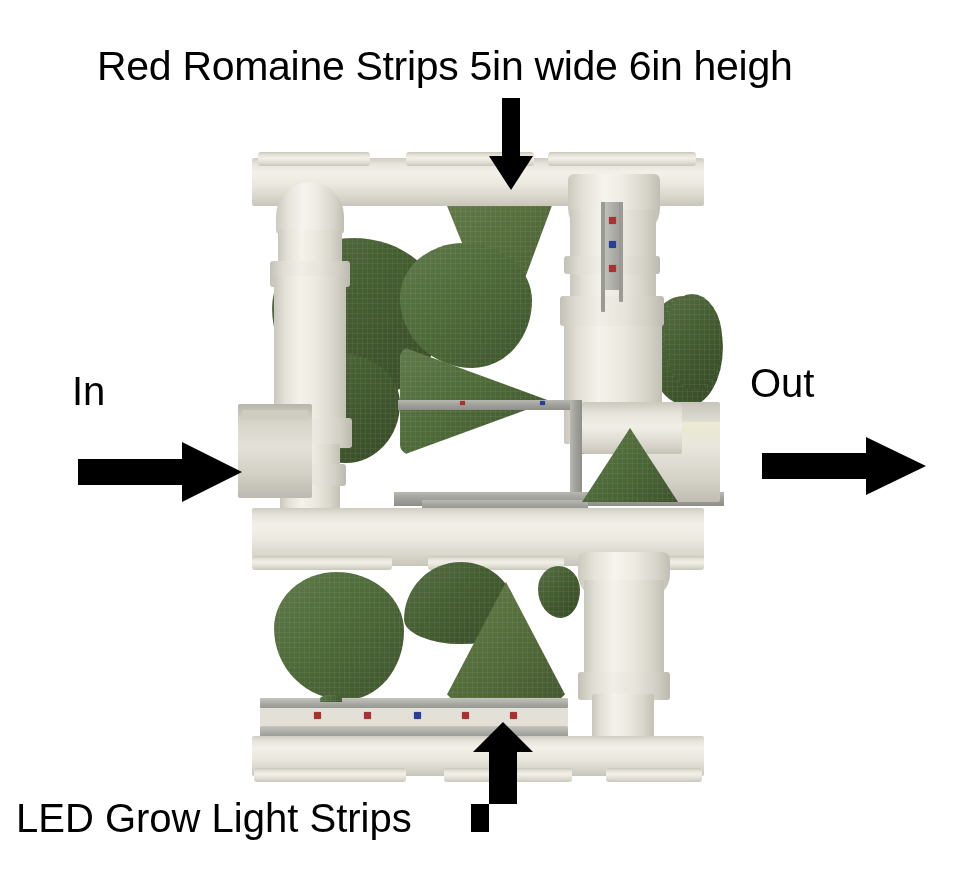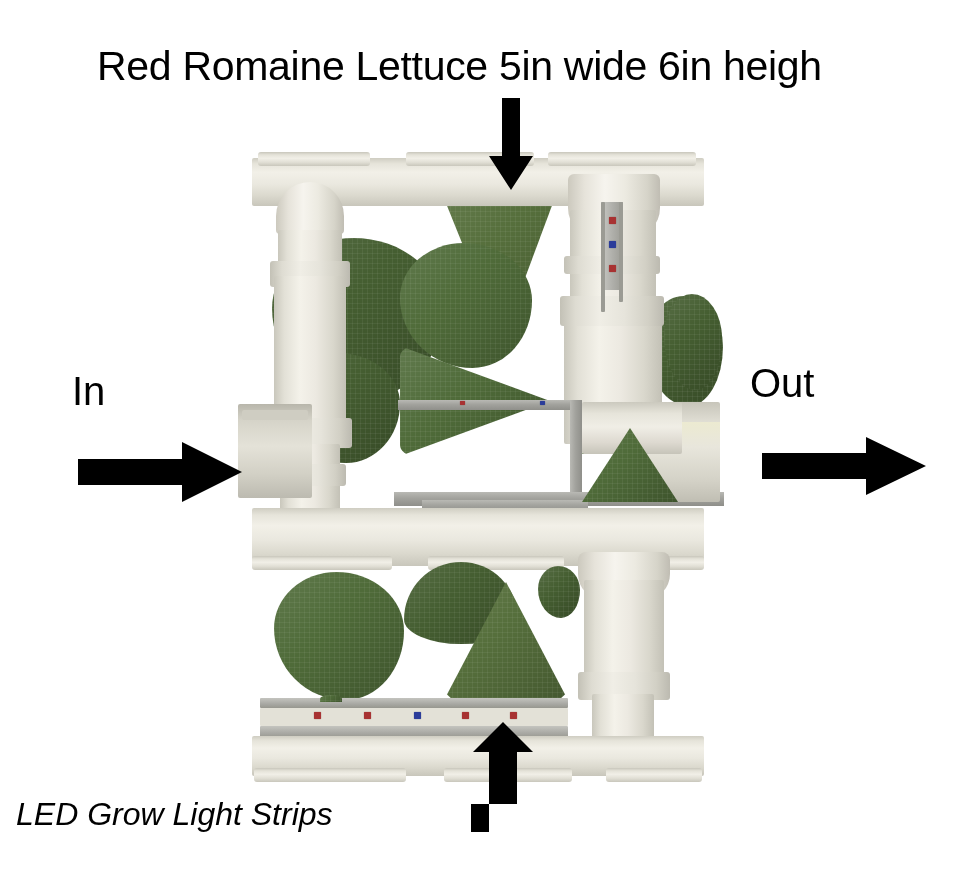--- a/index.html
+++ b/index.html
@@ -36,22 +36,21 @@
     font-size: 40px;
   }
   #out-label {
     left: 750px;
     top: 363px;
     font-size: 40px;
   }
   #led-label {
     left: 16px;
     top: 798px;
-    font-size: 32px;
-    font-style: italic;
+    font-size: 40px;
   }
 
   
   .arrow { position: absolute; }
 
   #title-arrow   { left: 489px; top: 98px;  width: 44px; height: 92px; }
   #in-arrow      { left: 78px;  top: 442px; width: 164px; height: 60px; }
   #out-arrow     { left: 762px; top: 437px; width: 164px; height: 58px; }
   #led-arrow     { left: 457px; top: 722px; width: 80px; height: 110px; }
 
@@ -251,21 +250,21 @@
 
   <div class="lettuce" style="left:68px; top:547px; width:22px; height:7px; border-radius:50% 50% 0 0;"></div>
 
   <div class="pipe-h" style="left:0px; top:588px; width:452px; height:40px;"></div>
   <div class="pipe-collar-h" style="left:2px; top:620px; width:152px; height:14px;"></div>
   <div class="pipe-collar-h" style="left:192px; top:620px; width:128px; height:14px;"></div>
   <div class="pipe-collar-h" style="left:354px; top:620px; width:96px; height:14px;"></div>
 
 </div>
 
-<div class="annot" id="title-label">Red Romaine Lettuce 5in wide 6in heigh</div>
+<div class="annot" id="title-label">Red Romaine Strips 5in wide 6in heigh</div>
 
 <div class="annot" id="in-label">In</div>
 
 <div class="annot" id="out-label">Out</div>
 
 <div class="annot" id="led-label">LED Grow Light Strips</div>
 
 <svg class="arrow" id="title-arrow" viewBox="0 0 44 92">
   <polygon points="13,0 31,0 31,58 44,58 22,92 0,58 13,58" fill="#000000"></polygon>
 </svg>

